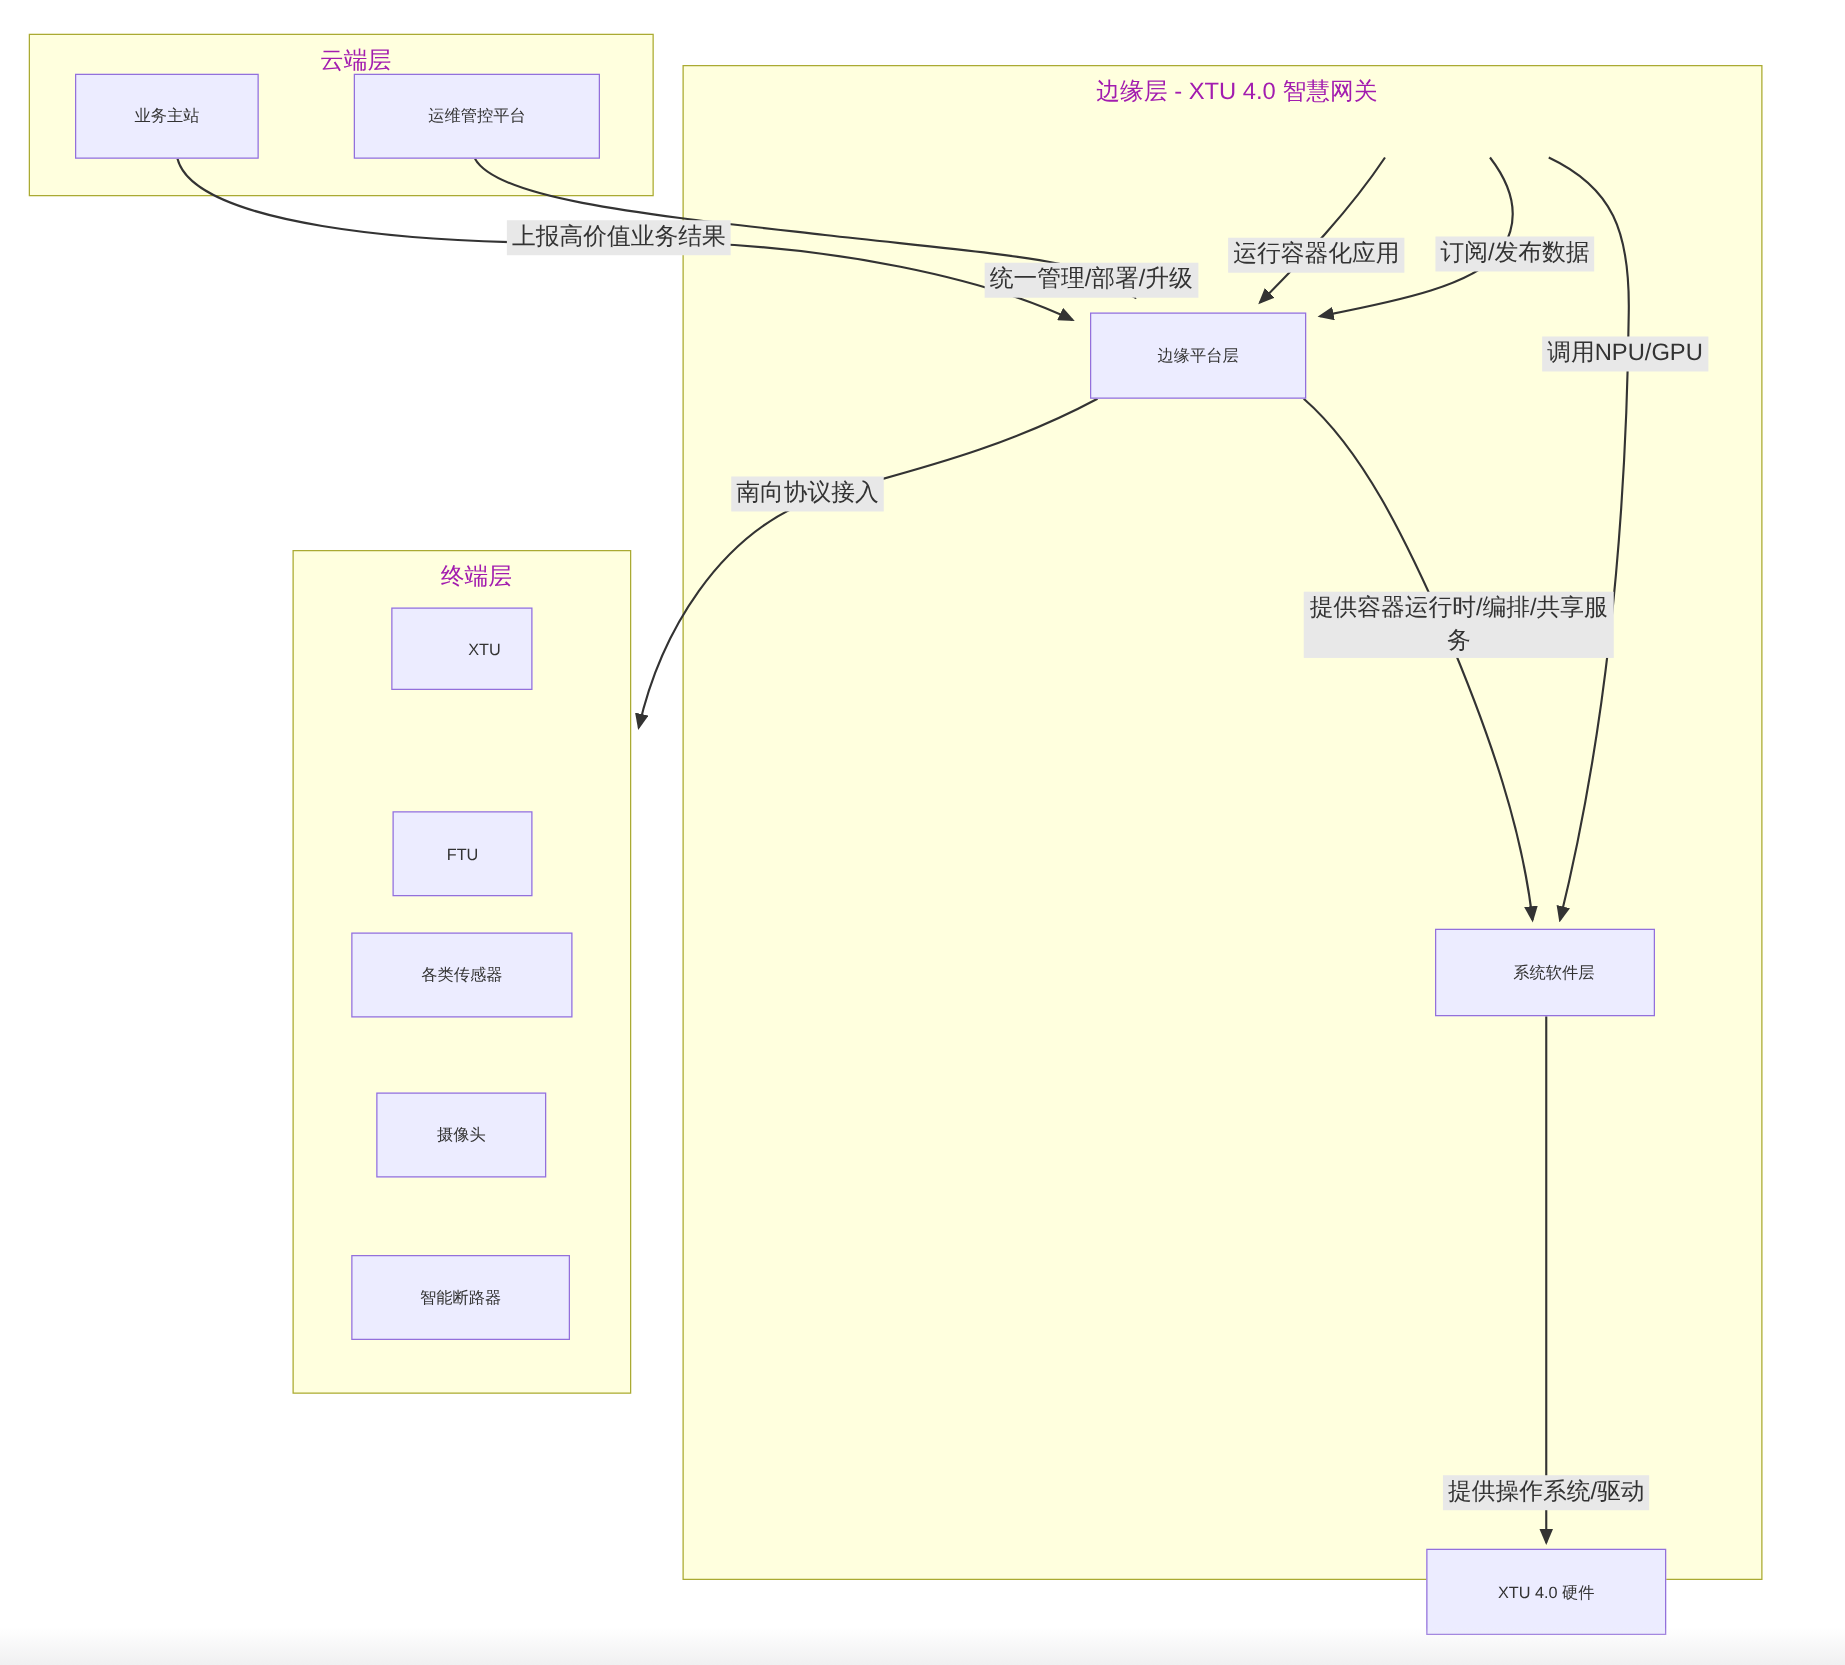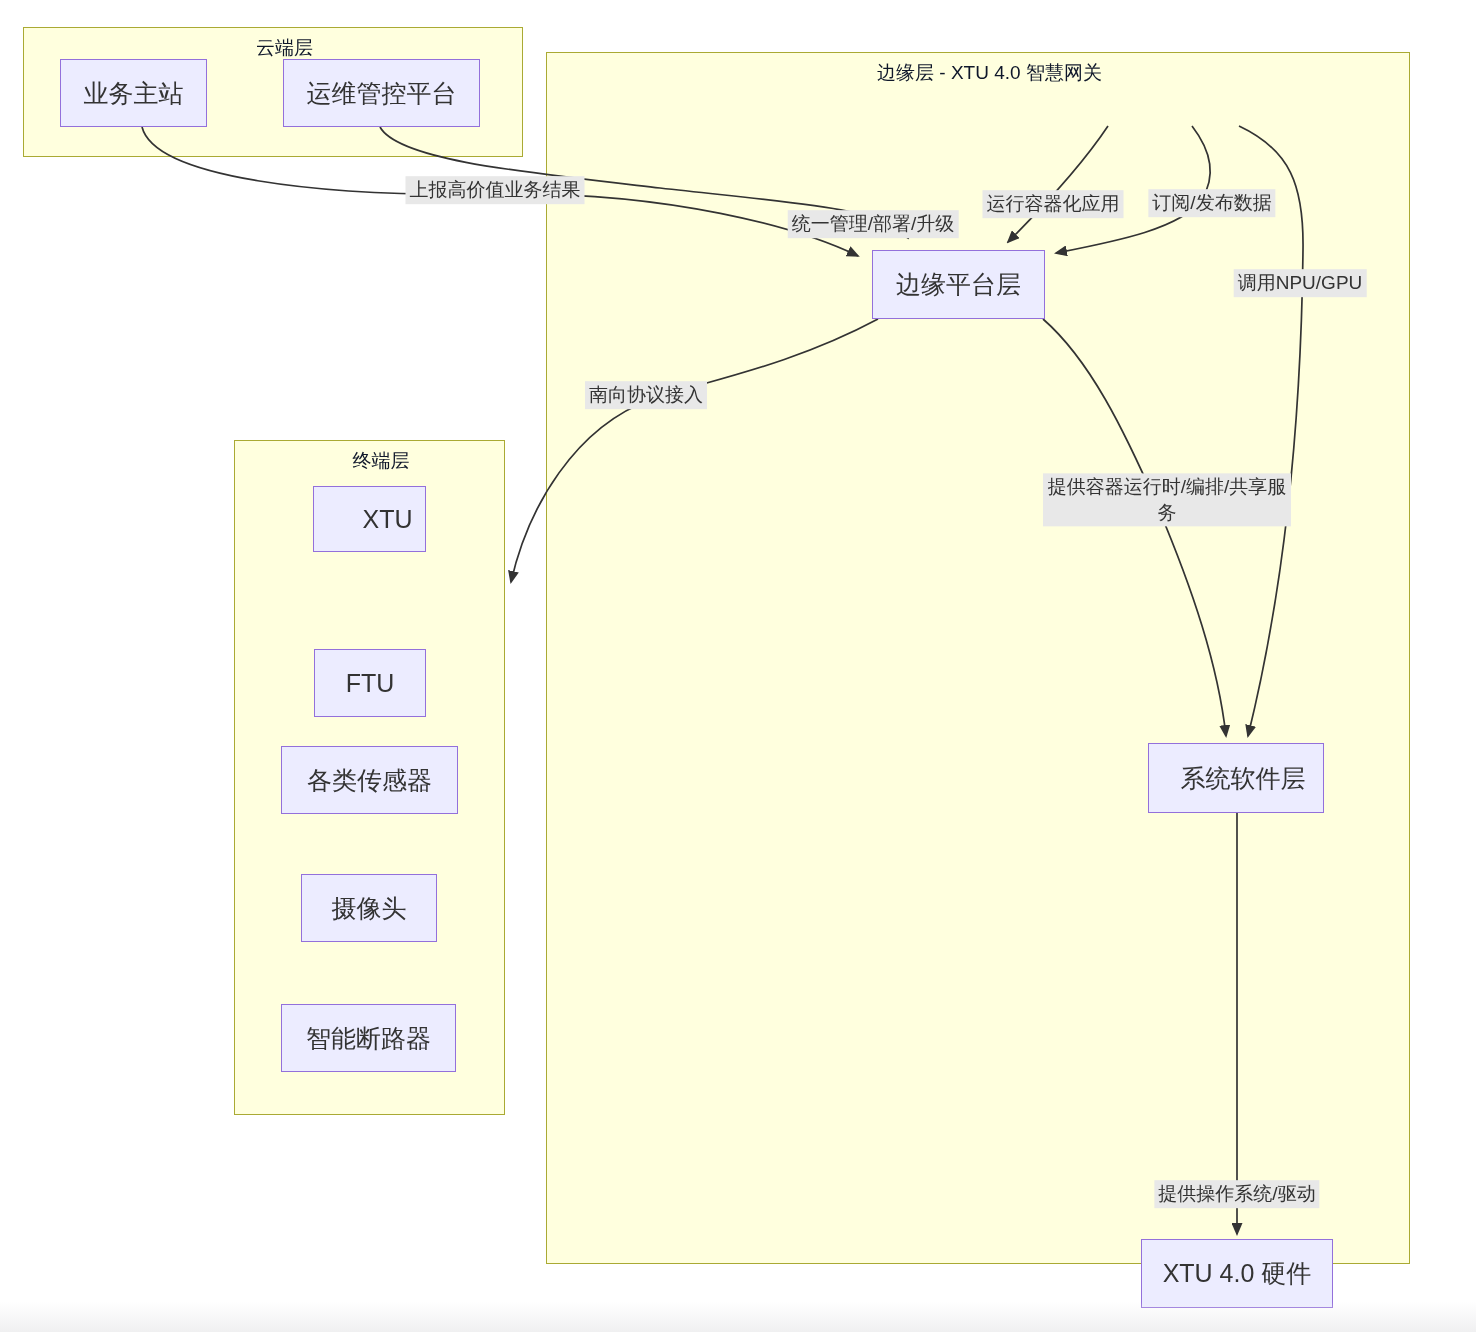--- a/index.html
+++ b/index.html
@@ -16,30 +16,30 @@
     position:absolute;
     background:#ffffde;
     border:1px solid #aaaa33;
     box-sizing:border-box;
   }
   .cluster-title{
     position:absolute;
     left:0;right:0;top:7px;
     text-align:center;
     font-size:19px;
-    color:#0f172a;
+    color:#a21caf;
     padding-left:23px;
   }
   .node{
     position:absolute;
     background:#ececff;
     border:1px solid #9370db;
     box-sizing:border-box;
     display:flex;align-items:center;justify-content:center;
-    font-size:25px;
+    font-size:13px;
     color:#333;
     text-align:center;
   }
   .edge-label{
     position:absolute;
     transform:translate(-50%,-50%);
     background:#e8e8e8;
     color:#333;
     font-size:19px;
     line-height:1.35;

